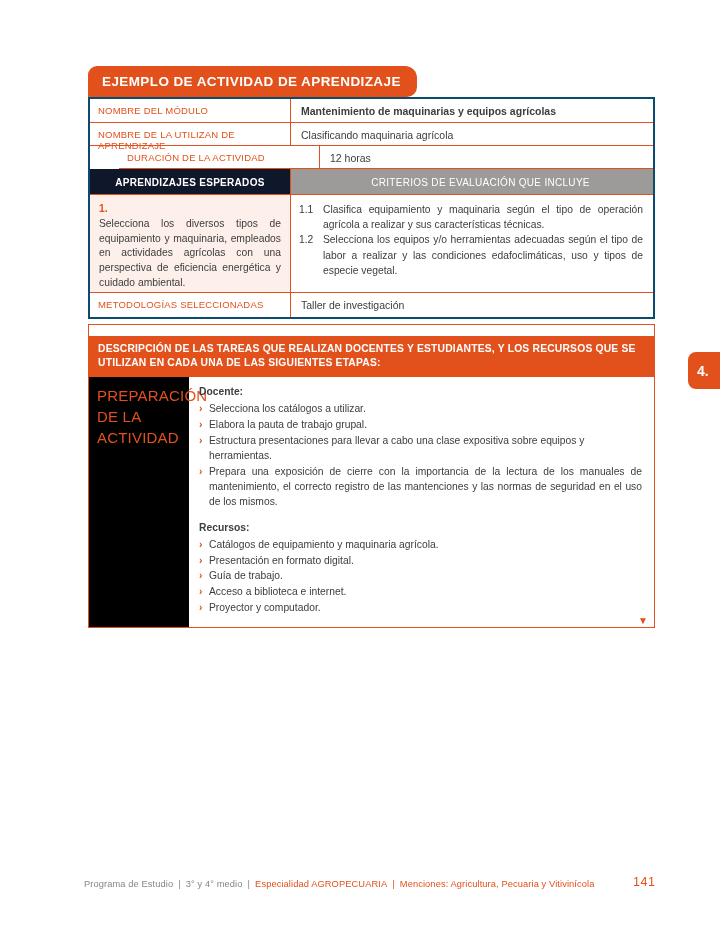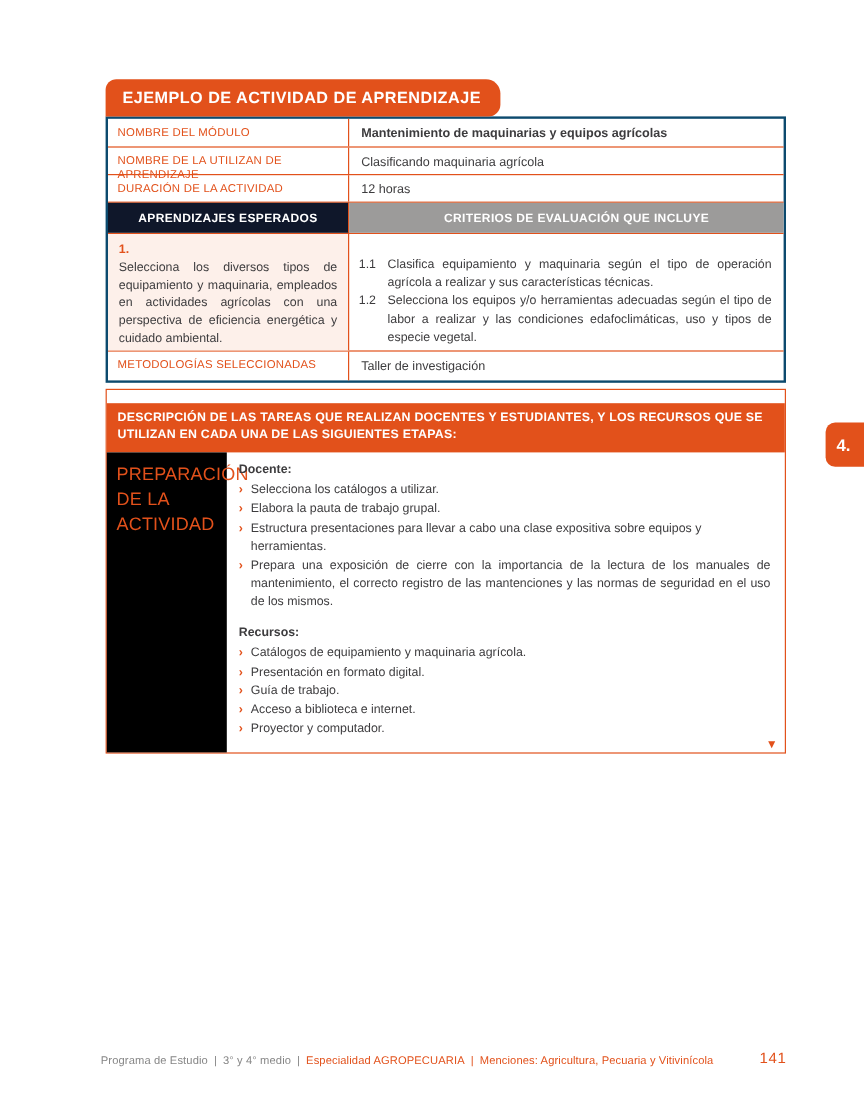--- a/index.html
+++ b/index.html
@@ -29,33 +29,33 @@
   .c-value{flex:1;box-sizing:border-box;padding:6px 8px 4px 10px;color:#3d3c3e;font-size:10.5px;}
   .bold{font-weight:bold;}
 
   .r-head .h-left{
     width:201px;flex:none;box-sizing:border-box;background:#0f172a;color:#fff;
     font-size:10px;font-weight:bold;text-align:center;padding:8px 4px 6px 4px;
     letter-spacing:.3px;border-right:1px solid #e2511b;
   }
   .r-head .h-right{
     flex:1;box-sizing:border-box;background:#9c9b9a;color:#fff;
-    font-size:10px;font-weight:bold;text-align:center;padding:8px 4px 6px 21px;
+    font-size:10px;font-weight:normal;text-align:center;padding:8px 4px 6px 21px;
     letter-spacing:.3px;
   }
 
   .r-content{height:98px;}
   .cell-expected{
     width:201px;flex:none;box-sizing:border-box;background:#fdf0ea;
     border-right:1px solid #e2511b;padding:7px 9px;color:#3d3c3e;font-size:10.3px;
     line-height:1.42;text-align:justify;
   }
   .cell-expected .num{color:#e2511b;font-weight:bold;display:block;margin-bottom:1px;}
   .cell-criteria{
-    flex:1;box-sizing:border-box;padding:18px 10px 7px 8px;color:#3d3c3e;
+    flex:1;box-sizing:border-box;padding:7px 10px 7px 8px;color:#3d3c3e;
     font-size:10.3px;line-height:1.5;
   }
   .crit{display:flex;}
   .crit-num{width:24px;flex:none;}
   .crit-text{flex:1;text-align:justify;}
 
   
   .tblB{border:1px solid #e2511b;box-sizing:border-box;margin-top:5px;position:relative;}
   .desc-bar{
     background:#e2511b;color:#fff;font-size:10.3px;font-weight:bold;
@@ -106,21 +106,21 @@
 
   <div class="tblA">
     <div class="row" style="height:24px;">
       <div class="c-label">NOMBRE DEL MÓDULO</div>
       <div class="c-value bold">Mantenimiento de maquinarias y equipos agrícolas</div>
     </div>
     <div class="row" style="height:23px;">
       <div class="c-label">NOMBRE DE LA UTILIZAN DE APRENDIZAJE</div>
       <div class="c-value">Clasificando maquinaria agrícola</div>
     </div>
-    <div class="row" style="height:23px;">
+    <div class="row" style="height:23px;margin-left:29px;">
       <div class="c-label">DURACIÓN DE LA ACTIVIDAD</div>
       <div class="c-value">12 horas</div>
     </div>
     <div class="row r-head" style="height:26px;">
       <div class="h-left">APRENDIZAJES ESPERADOS</div>
       <div class="h-right">CRITERIOS DE EVALUACIÓN QUE INCLUYE</div>
     </div>
     <div class="row r-content">
       <div class="cell-expected">
         <span class="num">1.</span>

